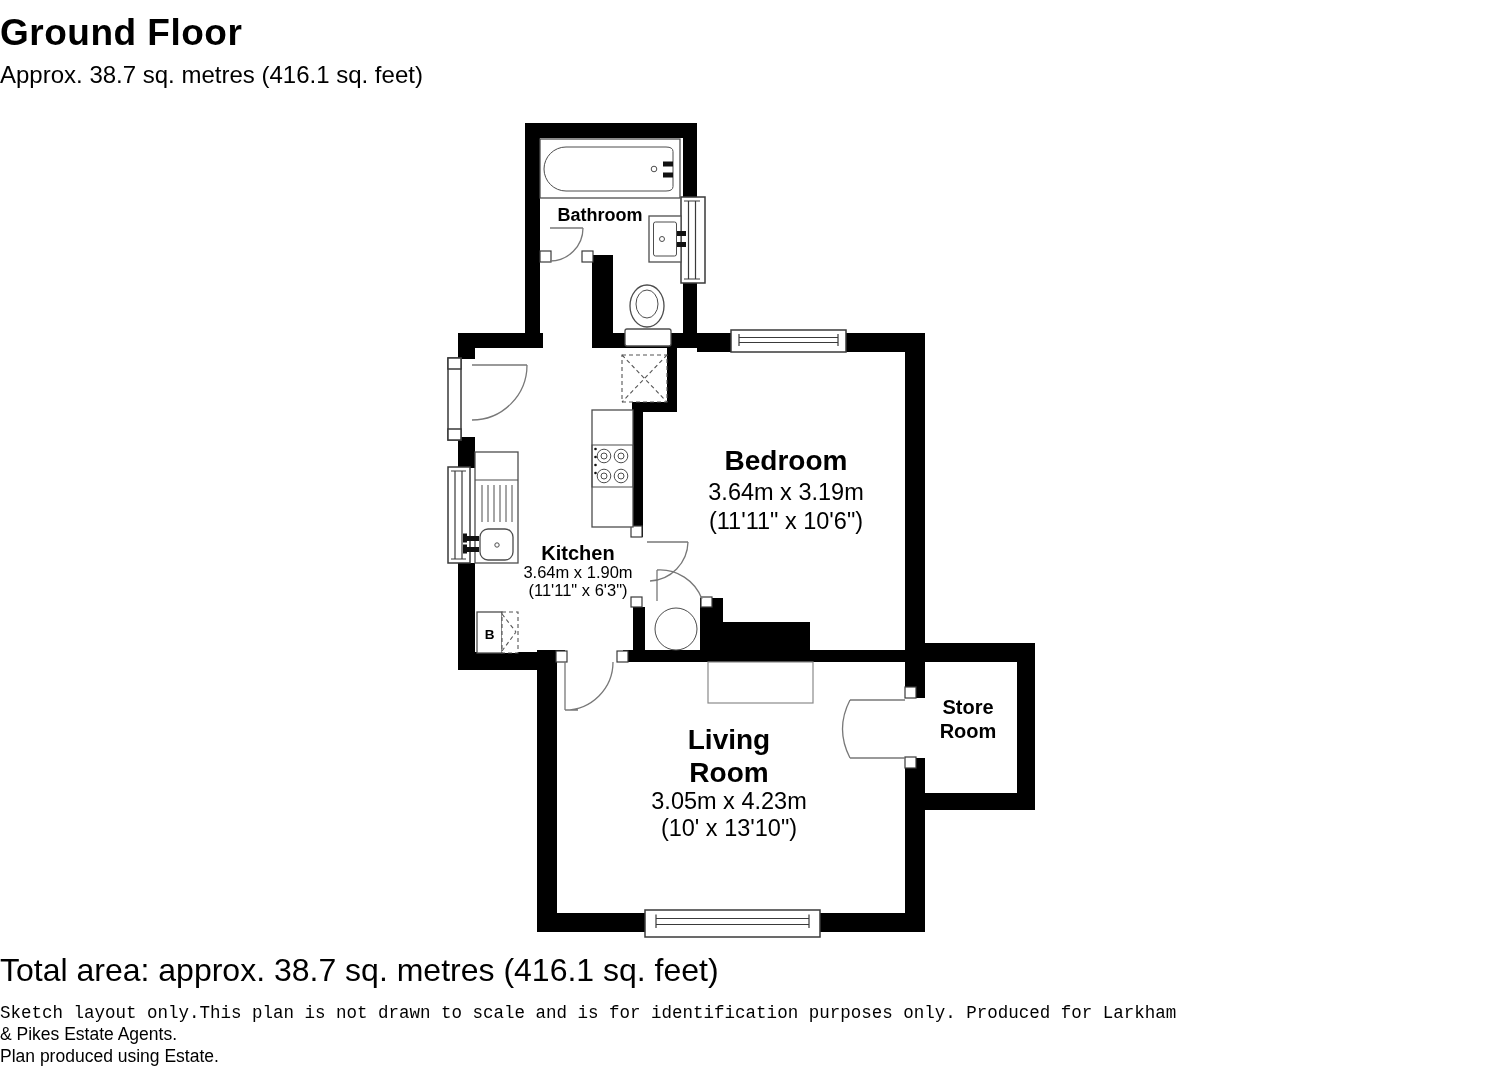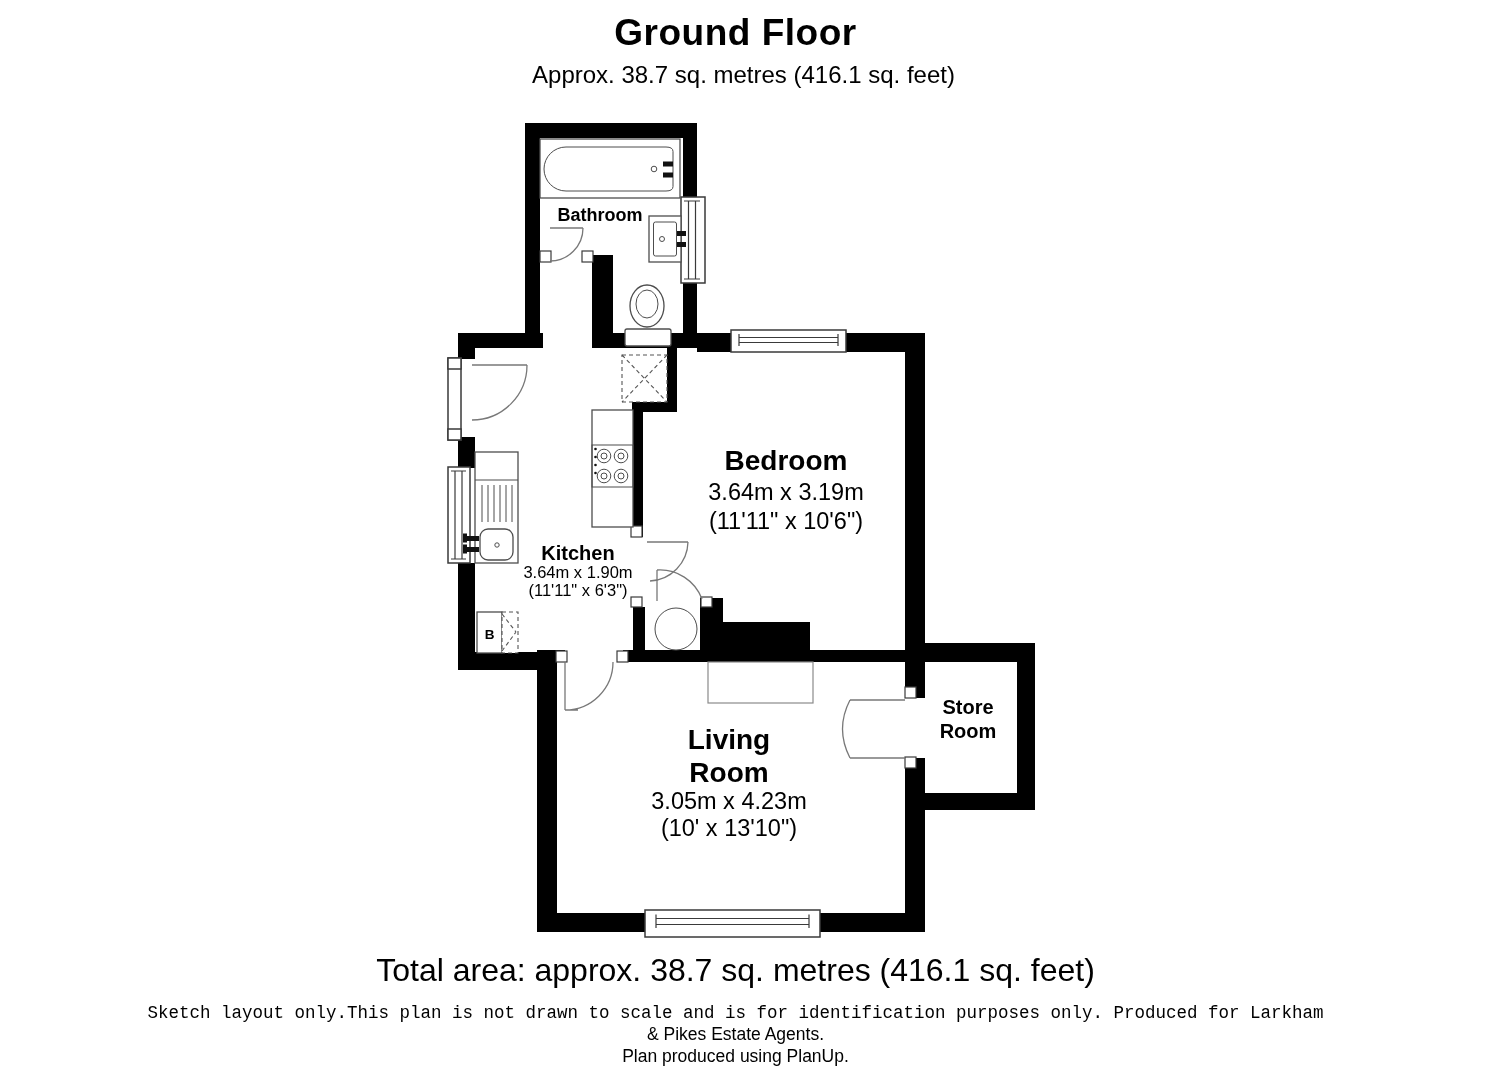--- a/index.html
+++ b/index.html
@@ -1,20 +1,20 @@
 <!DOCTYPE html>
 <html><head>
 <meta charset="utf-8">
 <style>
   html,body{margin:0;padding:0;background:#ffffff;}
   body{width:1485px;height:1080px;position:relative;overflow:hidden;
        font-family:"Liberation Sans", sans-serif;color:#000;}
-  .txt{position:absolute;left:8px;width:1455px;text-align:center;white-space:nowrap;}
+  .txt{position:absolute;left:0;width:1455px;white-space:nowrap;}
   .title{top:12px;font-size:37px;font-weight:bold;letter-spacing:0.5px;}
-  .subtitle{top:61px;font-size:24px;padding-left:8px;}
+  .subtitle{top:61px;font-size:24px;}
   .total{top:952px;font-size:32px;}
   .disc{font-size:17.5px;}
   .d1{top:1003px;font-family:Liberation Mono, monospace;} .d2{top:1024px;} .d3{top:1046px;}
   svg{position:absolute;left:0;top:0;}
   .wall{fill:#000;stroke:none;}
   .win{fill:#fff;stroke:#3a3a3a;stroke-width:1.5;}
   .winline{stroke:#3a3a3a;stroke-width:1.2;fill:none;}
   .jamb{fill:#fff;stroke:#3a3a3a;stroke-width:1.2;}
   .door{stroke:#787878;stroke-width:1.3;fill:none;}
   .fix{stroke:#4d4d4d;stroke-width:1.3;fill:#fff;}
@@ -200,13 +200,13 @@
     <text class="dims-big" x="729" y="836" text-anchor="middle">(10' x 13'10")</text>
 
     <text class="room-med" x="968" y="714" text-anchor="middle">Store</text>
     <text class="room-med" x="968" y="738" text-anchor="middle">Room</text>
   </g>
 </svg>
 
 <div class="txt total">Total area: approx. 38.7 sq. metres (416.1 sq. feet)</div>
 <div class="txt disc d1">Sketch layout only.This plan is not drawn to scale and is for identification purposes only. Produced for Larkham</div>
 <div class="txt disc d2">&amp; Pikes Estate Agents.</div>
-<div class="txt disc d3">Plan produced using PlanUp.</div>
+<div class="txt disc d3">Plan produced using Estate.</div>
 
 </body></html>

